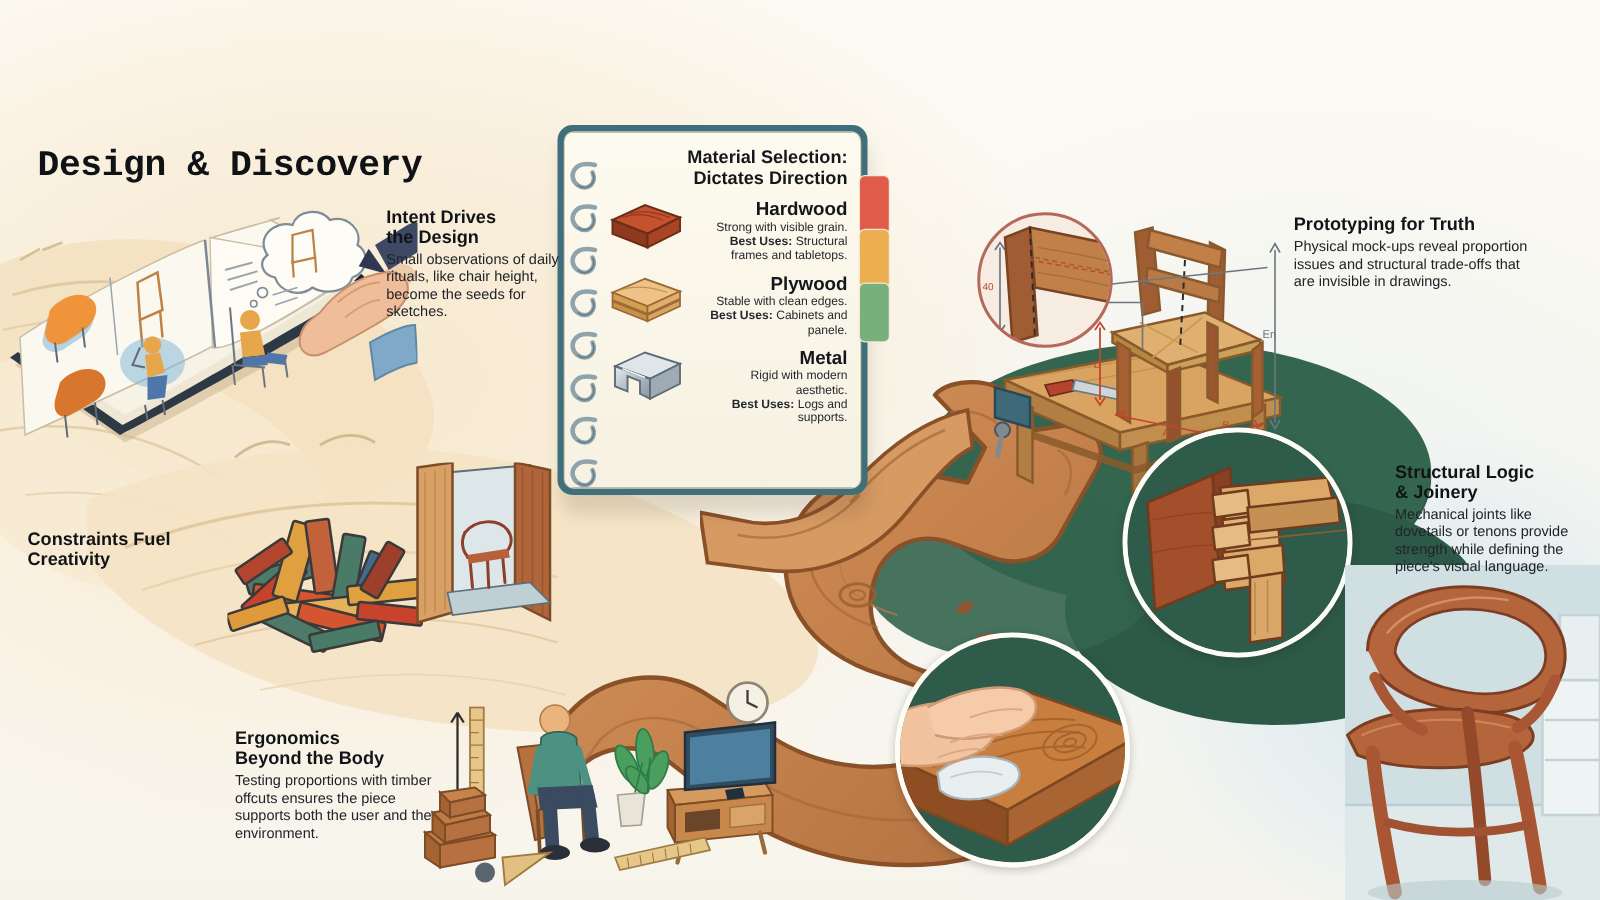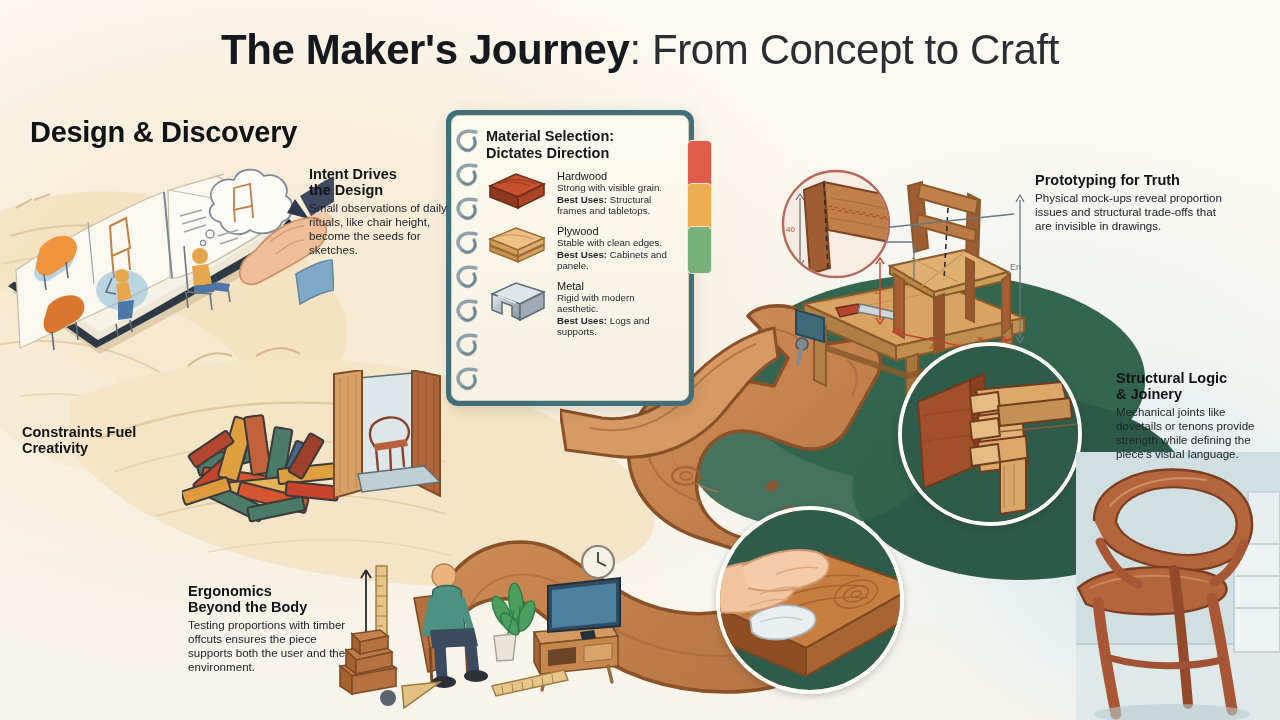--- a/index.html
+++ b/index.html
@@ -22,41 +22,41 @@
   .wash-right{right:0;top:330px;width:430px;height:390px;
      background:radial-gradient(300px 260px at 70% 55%, #dce8ea 0%, #e7eff0 45%, rgba(251,248,240,0) 78%);}
 
   
   .title{left:0;right:0;top:26px;text-align:center;font-size:42px;letter-spacing:-0.4px;
      white-space:nowrap;color:#15181c;}
   .title b{font-weight:700;}
   .title .thin{font-weight:400;color:#2a2d31;}
 
   
-  .sec-head{font-size:29px;font-weight:700;color:#101316;letter-spacing:-0.3px;white-space:nowrap;}
+  .sec-head{font-size:29px;font-weight:700;color:#101316;letter-spacing:-0.3px;white-space:nowrap;font-family:Liberation Mono, monospace;}
 
   
   .callout{width:150px;}
   .callout .ch{font-size:14.5px;font-weight:700;line-height:1.12;color:#111417;margin-bottom:3px;}
   .callout .cb{font-size:11.6px;line-height:1.2;color:#20242a;}
   .callout.w160{width:162px;}
   .callout.w145{width:146px;}
 
   
   .nb-shadow{left:449px;top:113px;width:246px;height:298px;border-radius:14px;
      background:rgba(60,50,35,.14);filter:blur(7px);}
-  .notebook{left:446px;top:110px;width:248px;height:296px;border-radius:12px;
-     background:#3e6f7a;padding:5px;box-sizing:border-box;}
+  .notebook{left:446px;top:100px;width:248px;height:296px;border-radius:12px;
+     background:#3e6f7a;padding:5px;box-sizing:border-box;text-align:right;}
   .nb-page{width:100%;height:100%;box-sizing:border-box;border-radius:8px;
      background:linear-gradient(180deg,#fdfaef 0%,#f6f1e2 100%);
      border:1px solid #d8cfb8;padding:12px 10px 8px 34px;position:relative;overflow:hidden;}
   .nb-title{font-size:14.5px;font-weight:700;line-height:1.15;color:#15181b;margin-bottom:9px;}
   .mat-row{display:flex;gap:9px;margin-bottom:9px;align-items:flex-start;}
   .mat-txt{flex:1;}
-  .mat-name{font-size:11px;font-weight:400;color:#13161a;line-height:1.1;}
+  .mat-name{font-size:15px;font-weight:700;color:#13161a;line-height:1.1;}
   .mat-desc{font-size:9.7px;line-height:1.16;color:#24282e;}
   .mat-desc b{font-weight:700;margin-top:32px;}
   .spiral{left:452px;top:122px;width:30px;height:278px;}
 
   
   .sw{width:62px;height:44px;position:relative;flex:0 0 62px;}
 
   
   .circ{border-radius:50%;overflow:hidden;position:absolute;}
   .ring{border:4px solid #fdfcf7;box-shadow:0 2px 7px rgba(40,35,25,.25);}
@@ -82,23 +82,20 @@
 
   <svg class="abs" style="left:60px;top:330px;" width="620" height="310" viewBox="0 0 620 310">
     <path d="M10 70 C120 24 260 16 380 46 C470 68 540 110 578 152 C604 182 600 214 560 232 C486 266 330 262 214 234 C118 210 40 164 10 118 Z" fill="#f4e3c4" opacity=".92"></path>
     <path d="M40 108 C150 66 278 62 380 92" fill="none" stroke="#ddc49b" stroke-width="2.4" opacity=".85"></path>
     <path d="M54 142 C164 104 286 102 386 132" fill="none" stroke="#e4cfaa" stroke-width="1.9" opacity=".8"></path>
     <path d="M96 186 C196 158 300 158 386 184" fill="none" stroke="#ddc49b" stroke-width="1.7" opacity=".7"></path>
     <path d="M148 222 C238 204 322 206 392 226" fill="none" stroke="#e4cfaa" stroke-width="1.5" opacity=".65"></path>
     <path d="M128 36 c14 -12 30 -16 44 -10 M196 26 c16 -10 32 -10 44 -2" stroke="#c9ab7e" stroke-width="2.2" fill="none" opacity=".75"></path>
   </svg>
 
-  <div class="abs title">
-    <b>The Maker's Journey</b><span class="thin">: From Concept to Craft</span>
-  </div>
 
   <div class="abs sec-head" style="left:30px;top:116px;">Design &amp; Discovery</div>
 
   <svg class="abs" style="left:690px;top:262px;" width="560" height="330" viewBox="0 0 560 330">
     <ellipse cx="250" cy="120" rx="205" ry="104" fill="#2f5c4a"></ellipse>
     <ellipse cx="250" cy="116" rx="205" ry="104" fill="#34664f"></ellipse>
     <ellipse cx="330" cy="226" rx="168" ry="92" fill="#2d5948"></ellipse>
     <ellipse cx="120" cy="196" rx="120" ry="70" fill="#33644e" opacity=".9"></ellipse>
   </svg>
 

